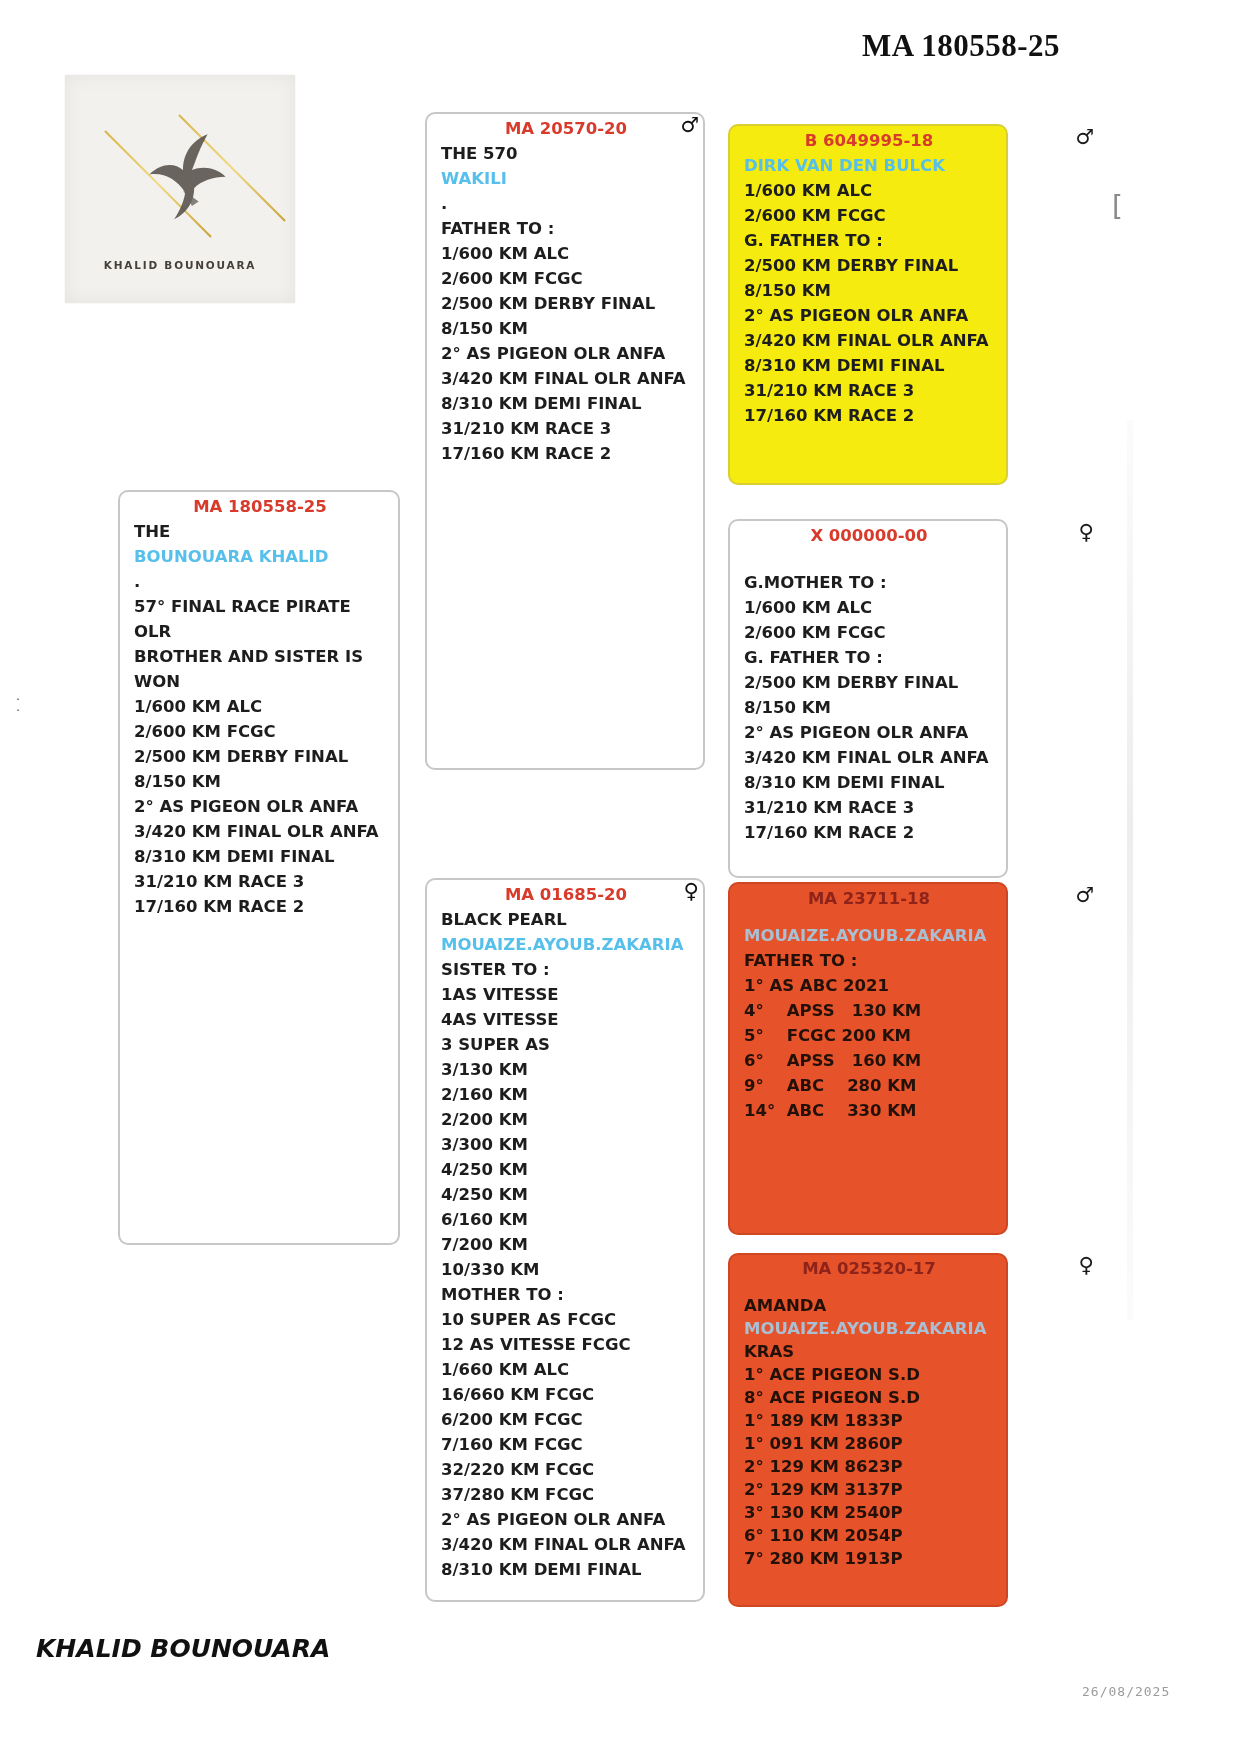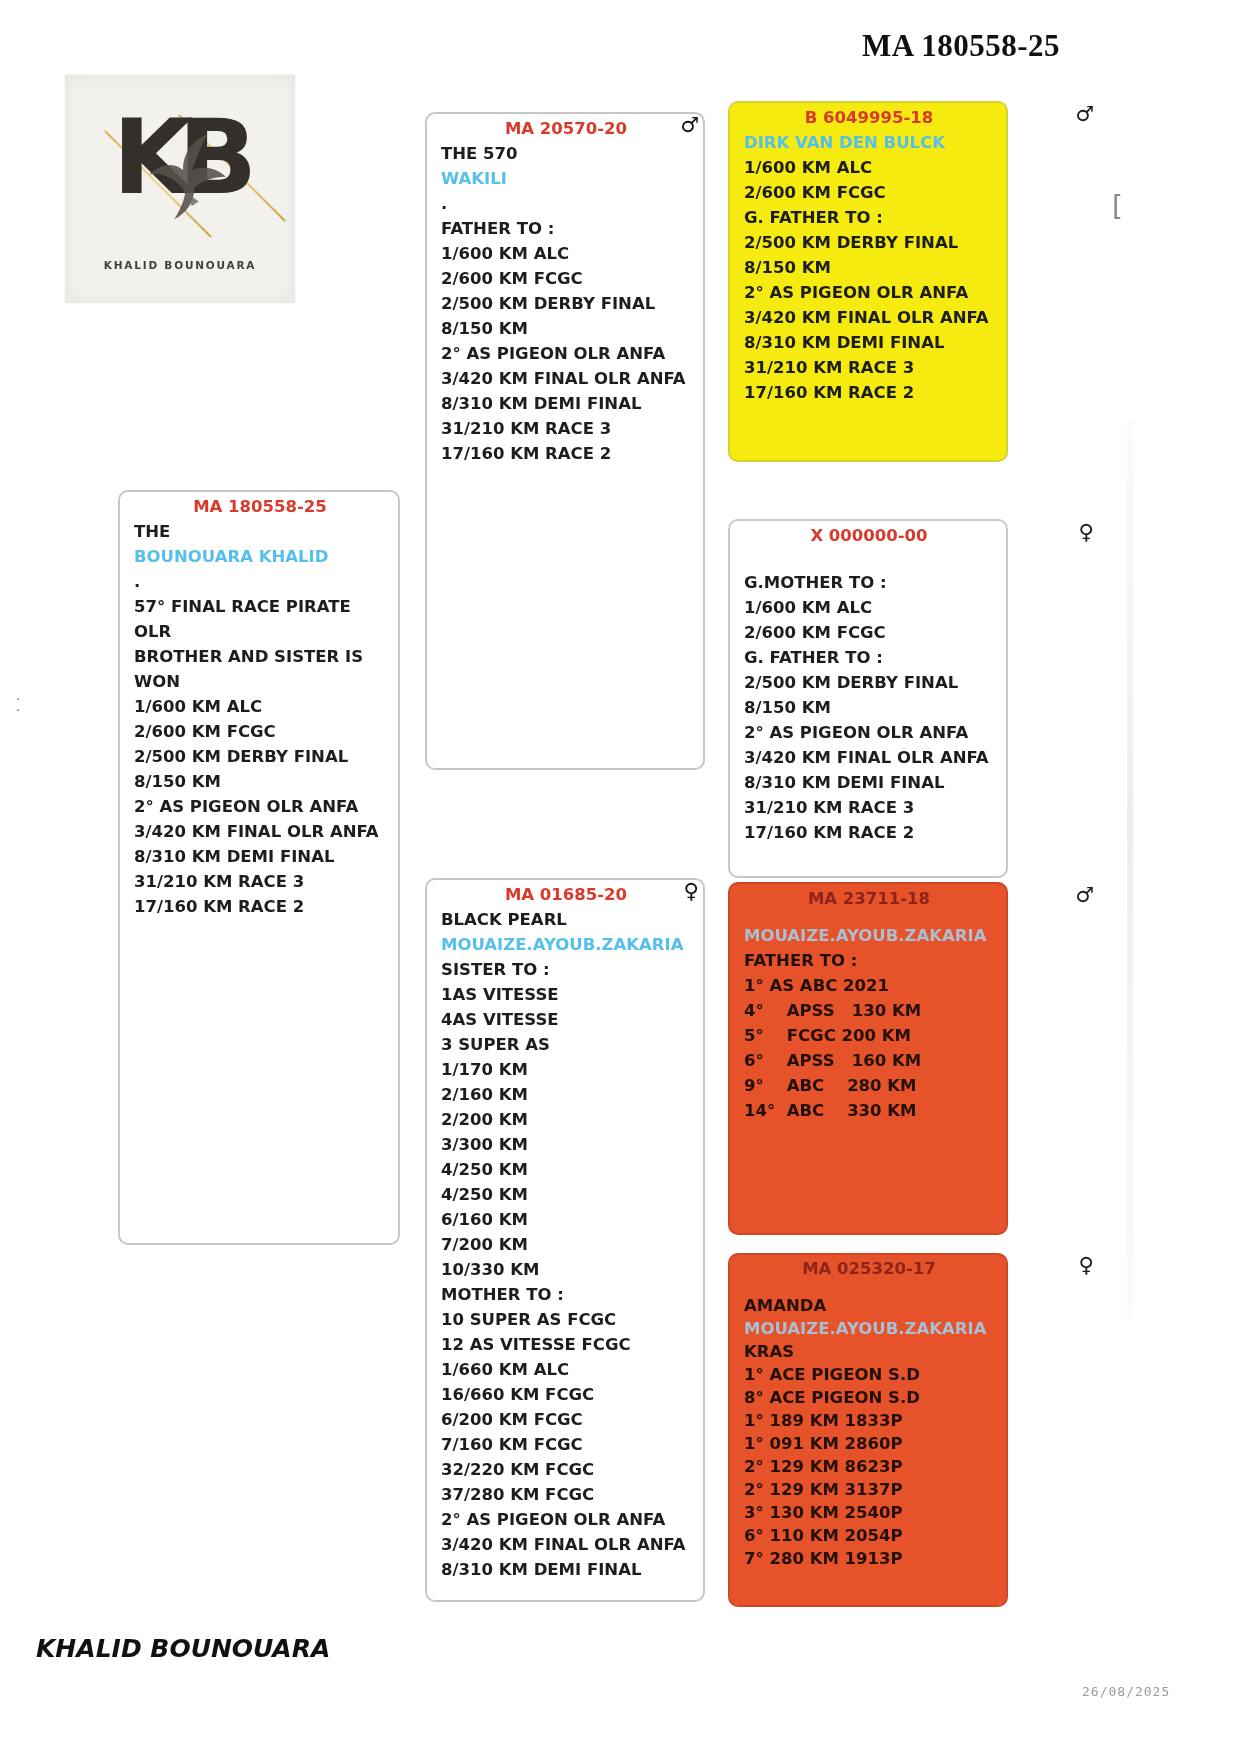--- a/index.html
+++ b/index.html
@@ -57,21 +57,21 @@
   .nm.blue { color:#56bfea; }
   .orange .nm.blue { color:#a9bfd4; }
 
   .line { white-space:pre; min-height:25px; }
   .tight { line-height:23px; }
   .tight .line, .tight .nm { min-height:23px; }
 
   #card-subject { left:118px; top:490px;  width:282px; height:755px; }
   #card-sire    { left:425px; top:112px;  width:280px; height:658px; }
   #card-dam     { left:425px; top:878px;  width:280px; height:724px; }
-  #card-g1      { left:728px; top:101px;  width:280px; height:361px; }
+  #card-g1      { left:728px; top:124px;  width:280px; height:361px; }
   #card-g2      { left:728px; top:519px;  width:280px; height:359px; }
   #card-g3      { left:728px; top:882px;  width:280px; height:353px; }
   #card-g4      { left:728px; top:1253px; width:280px; height:354px; }
 
   
   .footer {
     position:absolute; left:36px; top:1630px;
     font-style:italic; font-weight:600; font-size:25px; line-height:37px; color:#111;
   }
   .scan-date {
@@ -88,21 +88,20 @@
 </head>
 <body>
 
 <div id="page">
 
   <div class="page-title">MA 180558-25</div>
 
   <div class="logo">
     <div class="gold-line gl1"></div>
     <div class="gold-line gl2"></div>
-    <div class="logo-kb">KB</div>
     <svg class="logo-bird" viewBox="0 0 100 100">
       <path fill="#57514b" d="M52 62 C44 50 33 44 20 46 C31 35 43 36 50 42 C50 28 57 16 72 10 C65 22 62 32 58 42 C68 38 80 40 88 48 C77 48 66 52 60 58 C60 70 54 80 42 86 C48 77 51 69 52 62 Z"></path>
       <path fill="#57514b" d="M50 60 L64 70 L58 74 Z" opacity="0.8"></path>
     </svg>
     <div class="logo-name">KHALID BOUNOUARA</div>
   </div>
 
   <div class="card" id="card-subject">
     <div class="card-head">
       <span class="ring">MA 180558-25</span>
@@ -155,21 +154,21 @@
       <span class="ring">MA 01685-20</span>
       <span class="sex">♀</span>
     </div>
     <div class="nm">BLACK PEARL</div>
     <div class="nm blue">MOUAIZE.AYOUB.ZAKARIA</div>
     <div class="lines">
         <div class="line">SISTER TO :</div>
         <div class="line">1AS VITESSE</div>
         <div class="line">4AS VITESSE</div>
         <div class="line">3 SUPER AS</div>
-        <div class="line">1/170 KM</div>
+        <div class="line">3/130 KM</div>
         <div class="line">2/160 KM</div>
         <div class="line">2/200 KM</div>
         <div class="line">3/300 KM</div>
         <div class="line">4/250 KM</div>
         <div class="line">4/250 KM</div>
         <div class="line">6/160 KM</div>
         <div class="line">7/200 KM</div>
         <div class="line">10/330 KM</div>
         <div class="line">MOTHER TO :</div>
         <div class="line">10 SUPER AS FCGC</div>

